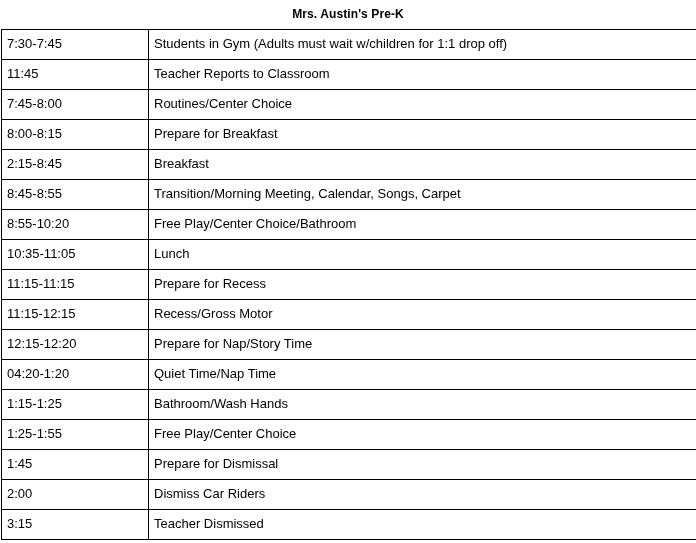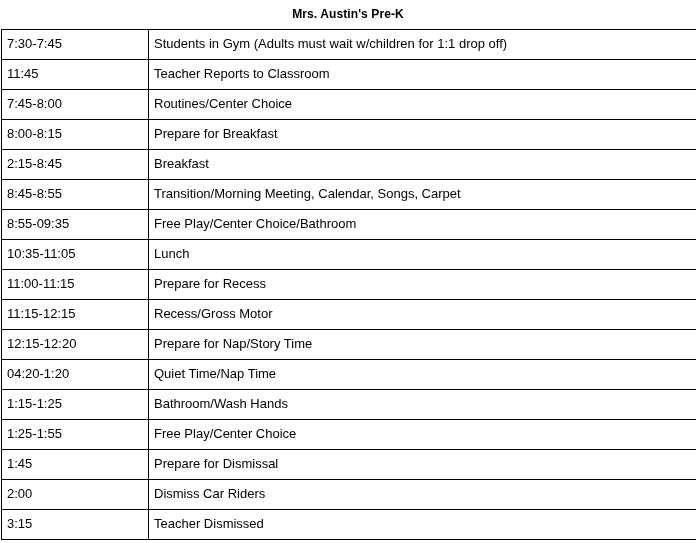--- a/index.html
+++ b/index.html
@@ -79,29 +79,29 @@
       </tr>
       <tr>
         <td class="time-cell">2:15-8:45</td>
         <td class="activity-cell">Breakfast</td>
       </tr>
       <tr>
         <td class="time-cell">8:45-8:55</td>
         <td class="activity-cell">Transition/Morning Meeting, Calendar, Songs, Carpet</td>
       </tr>
       <tr>
-        <td class="time-cell">8:55-09:35</td>
+        <td class="time-cell">8:55-10:20</td>
         <td class="activity-cell">Free Play/Center Choice/Bathroom</td>
       </tr>
       <tr>
         <td class="time-cell">10:35-11:05</td>
         <td class="activity-cell">Lunch</td>
       </tr>
       <tr>
-        <td class="time-cell">11:00-11:15</td>
+        <td class="time-cell">11:15-11:15</td>
         <td class="activity-cell">Prepare for Recess</td>
       </tr>
       <tr>
         <td class="time-cell">11:15-12:15</td>
         <td class="activity-cell">Recess/Gross Motor</td>
       </tr>
       <tr>
         <td class="time-cell">12:15-12:20</td>
         <td class="activity-cell">Prepare for Nap/Story Time</td>
       </tr>

